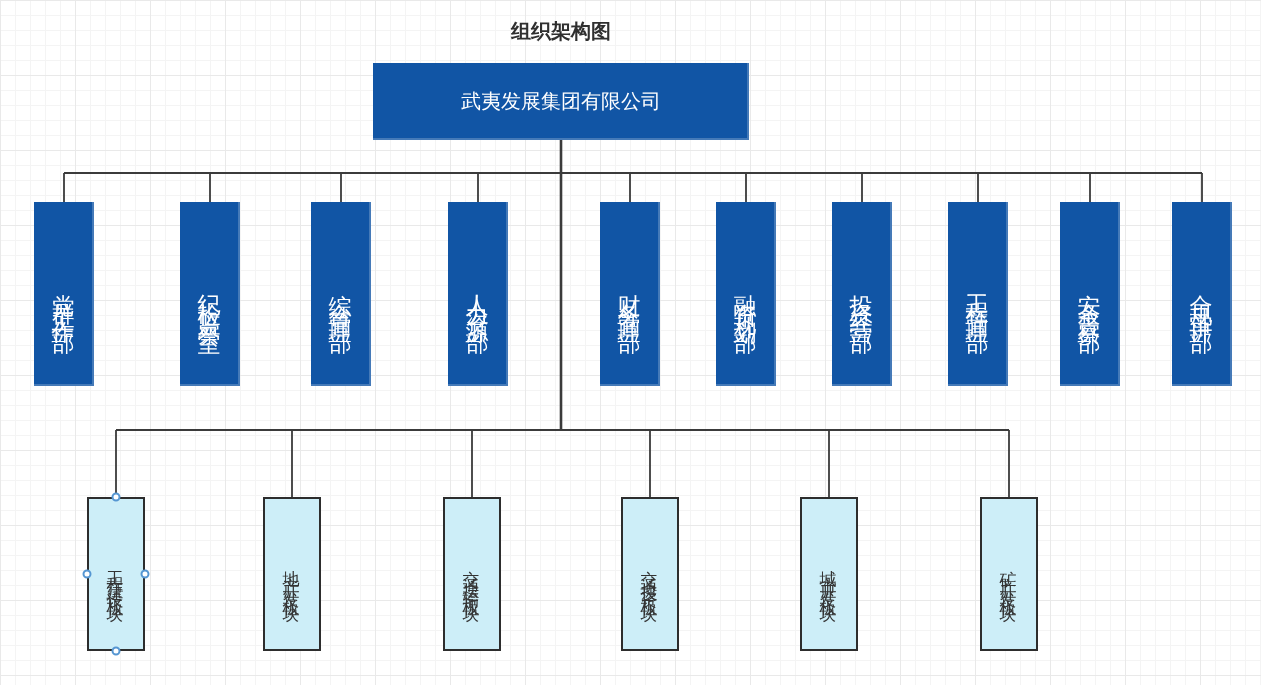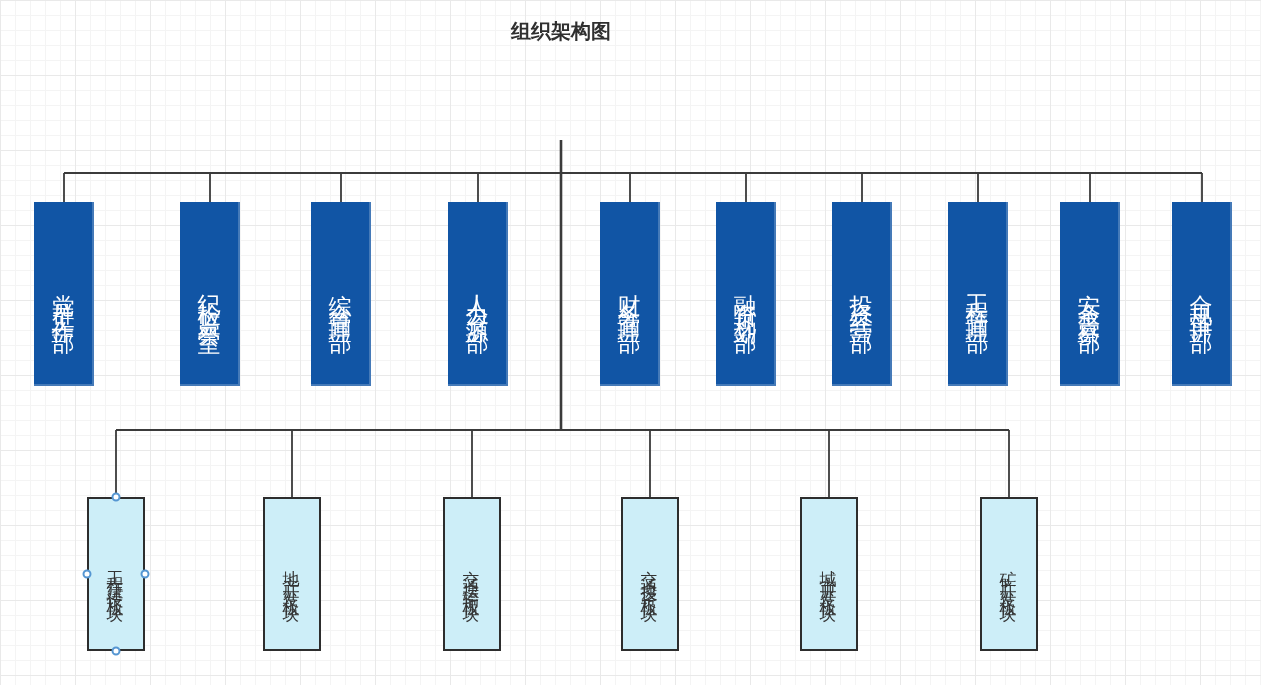--- a/index.html
+++ b/index.html
@@ -71,20 +71,23 @@
   <div class="chart-title">组织架构图</div>
 
   <svg class="connector-svg" width="1261" height="685">
     <path class="trunk" d="M561 140 L561 430"></path>
     <path class="branch" d="M64 173 H1202"></path>
     <path class="branch" d="M64 173 V202 M210 173 V202 M341 173 V202 M478 173 V202 M630 173 V202 M746 173 V202 M862 173 V202 M978 173 V202 M1090 173 V202 M1202 173 V202"></path>
     <path class="branch" d="M116 430 H1009"></path>
     <path class="branch" d="M116 430 V497 M292 430 V497 M472 430 V497 M650 430 V497 M829 430 V497 M1009 430 V497"></path>
   </svg>
 
+  <div class="node root-node">
+    <span>武夷发展集团有限公司</span>
+  </div>
 
   <div class="node dept-node" style="left:34px">
       <span>党群工作部</span>
     </div>
   <div class="node dept-node" style="left:180px">
       <span>纪检监察室</span>
     </div>
   <div class="node dept-node" style="left:311px">
       <span>综合管理部</span>
     </div>

